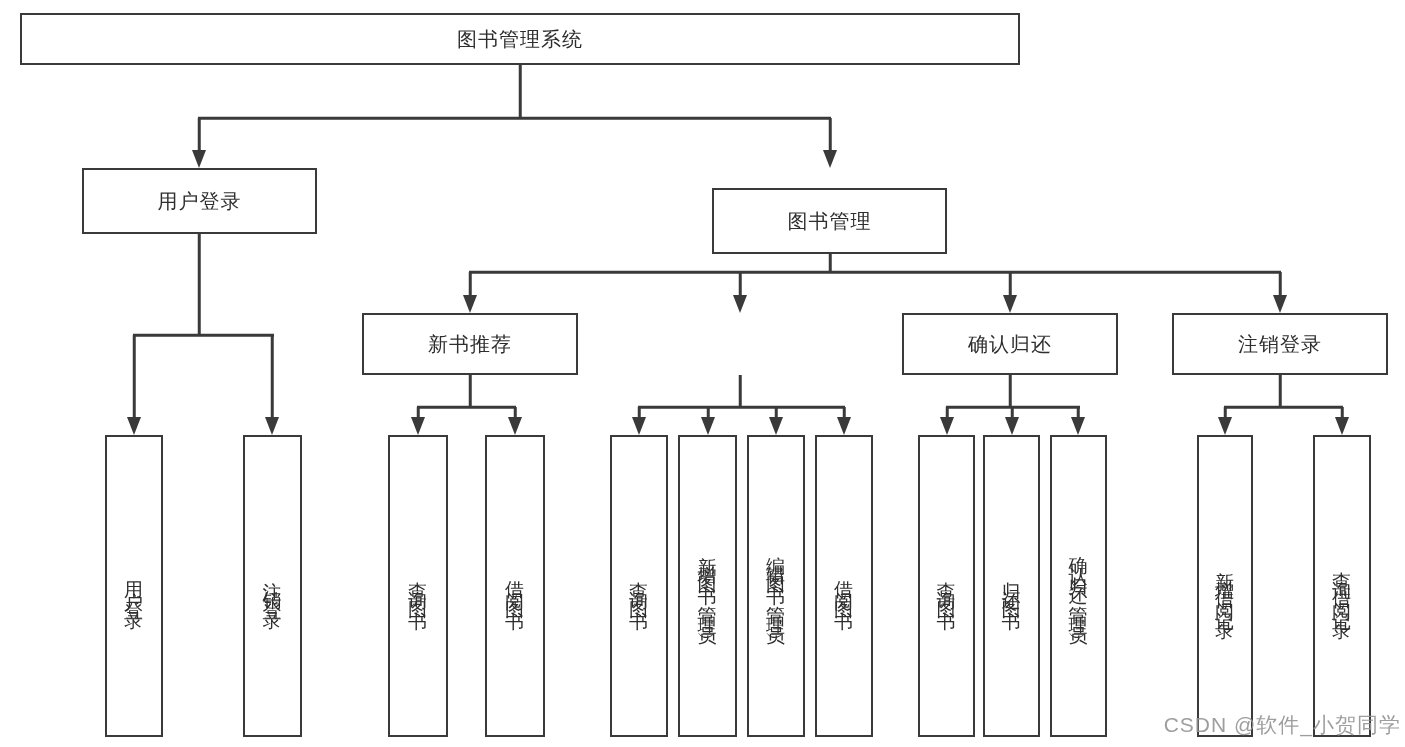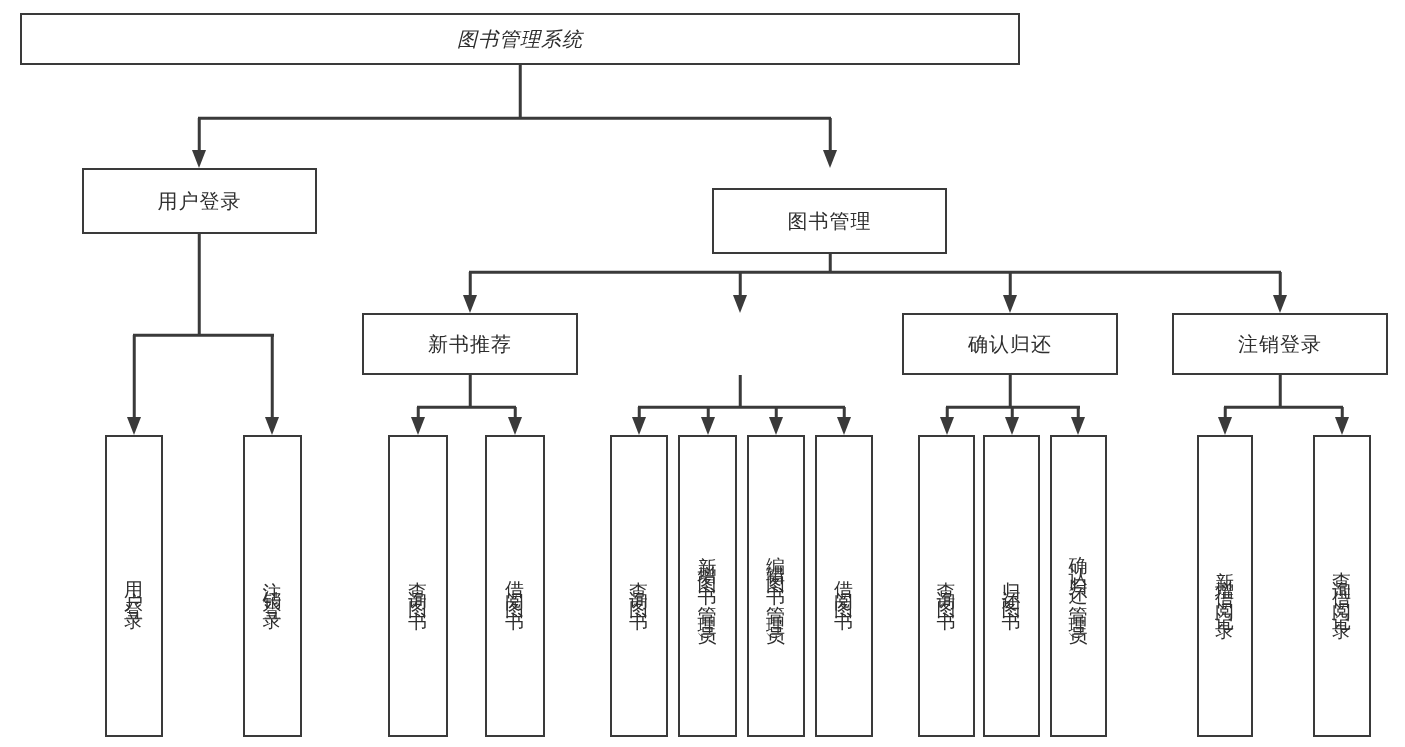--- a/index.html
+++ b/index.html
@@ -57,21 +57,21 @@
     letter-spacing:1px;
     z-index:5;
     white-space:nowrap;
   }
 </style>
 </head>
 <body>
 
 <div id="canvas">
 
-  <div class="box" style="left:20px;top:13px;width:1000px;height:52px;font-style:italic;">
+  <div class="box" style="left:20px;top:13px;width:1000px;height:52px;">
     <span>图书管理系统</span>
   </div>
 
   <div class="vline" style="left:520px;top:65px;height:53px;"></div>
   <div class="hline" style="left:198px;top:118px;width:633px;"></div>
   <div class="vline" style="left:199px;top:118px;height:33px;"></div>
   <div class="arr" style="left:199px;top:150px;"></div>
   <div class="vline" style="left:830px;top:118px;height:33px;"></div>
   <div class="arr" style="left:830px;top:150px;"></div>
 
@@ -181,14 +181,15 @@
     <span>确认归还（管理员）</span>
   </div>
 
   <div class="box leaf" style="left:1197px;top:435px;width:56px;height:302px;">
     <span>新增借阅记录</span>
   </div>
   <div class="box leaf" style="left:1313px;top:435px;width:58px;height:302px;">
     <span>查询借阅记录</span>
   </div>
 
+  <div class="watermark">CSDN @软件_小贺同学</div>
 
 </div>
 
 </body></html>

